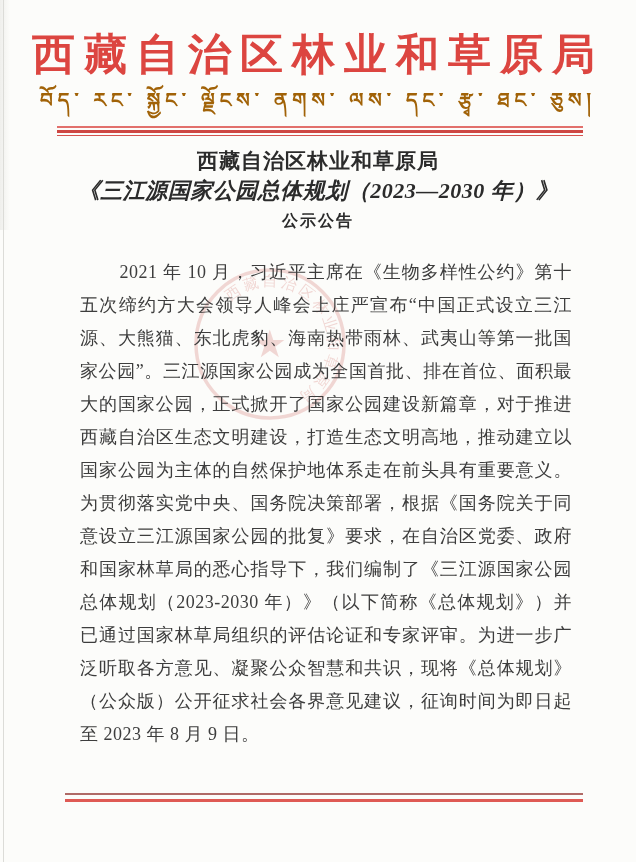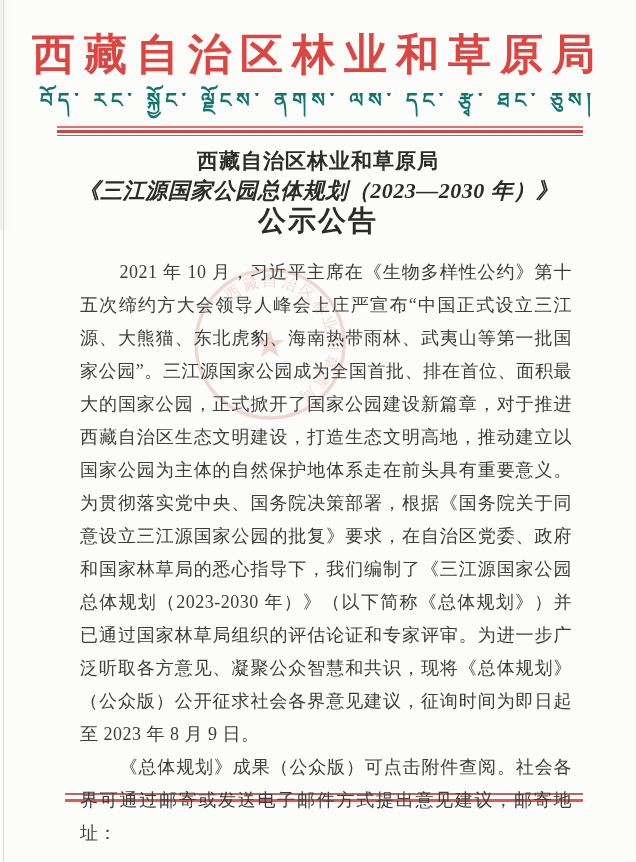--- a/index.html
+++ b/index.html
@@ -24,21 +24,21 @@
   .letterhead{position:relative;text-align:center;padding-top:30px;}
   .org-cn{
     color:#DC4540;
     font-size:43px;
     font-weight:bold;
     letter-spacing:9px;
     line-height:50px;
     white-space:nowrap;
   }
   .org-tibetan{
-    color:#0f766e;
+    color:#a16207;
     font-size:20px;
     font-weight:bold;
     letter-spacing:5px;
     line-height:34px;
     margin-top:3px;
     white-space:nowrap;
   }
   .head-rule{margin:9px 53px 0 57px;}
   .head-rule .r1{height:2px;background:#E2706C;}
   .head-rule .r2{height:2.5px;background:#CE4743;margin-top:2px;}
@@ -46,21 +46,21 @@
 
   
   .title-block{
     margin-top:11px;
     text-align:center;
     color:#2b2b2b;
     font-weight:bold;
   }
   .title-l1{font-size:21px;line-height:29px;letter-spacing:1px;}
   .title-l2{font-size:22px;line-height:30px;letter-spacing:0.5px;font-style:italic;}
-  .title-l3{font-size:28px;line-height:29px;letter-spacing:2px;}
+  .title-l3{font-size:16px;line-height:29px;letter-spacing:2px;}
 
   
   .doc-body{
     position:relative;
     margin:21px 64px 0 80px;
     color:#3d3d3d;
     font-size:18px;
     line-height:33px;
     text-align:justify;
     letter-spacing:0.5px;
@@ -121,20 +121,19 @@
         <path id="sealArc" d="M 80 138 A 58 58 0 1 1 80.01 138" fill="none"></path>
       </defs>
       <circle cx="80" cy="80" r="74" fill="none" stroke="#C9554E" stroke-width="3.5"></circle>
       <text font-size="15" fill="#C9554E" letter-spacing="3" font-family="Liberation Serif, DejaVu Serif, serif">
         <textPath href="#sealArc" startOffset="38%">西藏自治区林业和草原局</textPath>
       </text>
       <text x="80" y="93" text-anchor="middle" font-size="38" fill="#C9554E">★</text>
     </svg>
 
     <p>2021 年 10 月，习近平主席在《生物多样性公约》第十五次缔约方大会领导人峰会上庄严宣布“中国正式设立三江源、大熊猫、东北虎豹、海南热带雨林、武夷山等第一批国家公园”。三江源国家公园成为全国首批、排在首位、面积最大的国家公园，正式掀开了国家公园建设新篇章，对于推进西藏自治区生态文明建设，打造生态文明高地，推动建立以国家公园为主体的自然保护地体系走在前头具有重要意义。为贯彻落实党中央、国务院决策部署，根据《国务院关于同意设立三江源国家公园的批复》要求，在自治区党委、政府和国家林草局的悉心指导下，我们编制了《三江源国家公园总体规划（2023-2030 年）》（以下简称《总体规划》）并已通过国家林草局组织的评估论证和专家评审。为进一步广泛听取各方意见、凝聚公众智慧和共识，现将《总体规划》（公众版）公开征求社会各界意见建议，征询时间为即日起至 2023 年 8 月 9 日。</p>
-    <p>《总体规划》成果（公众版）可点击附件查阅。社会各界可通过邮寄或发送电子邮件方式提出意见建议，邮寄地址：</p>
   </div>
 
   <div class="foot-rule">
     <div class="r1"></div>
     <div class="r2"></div>
   </div>
 </div>
 
 </body></html>

